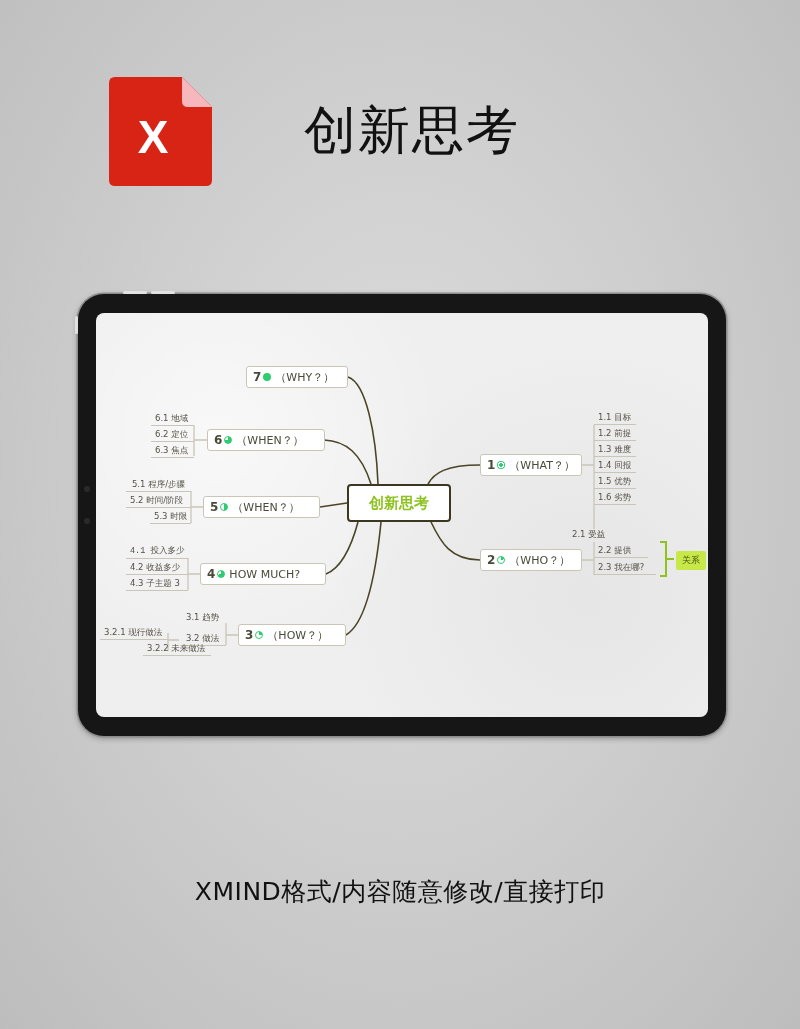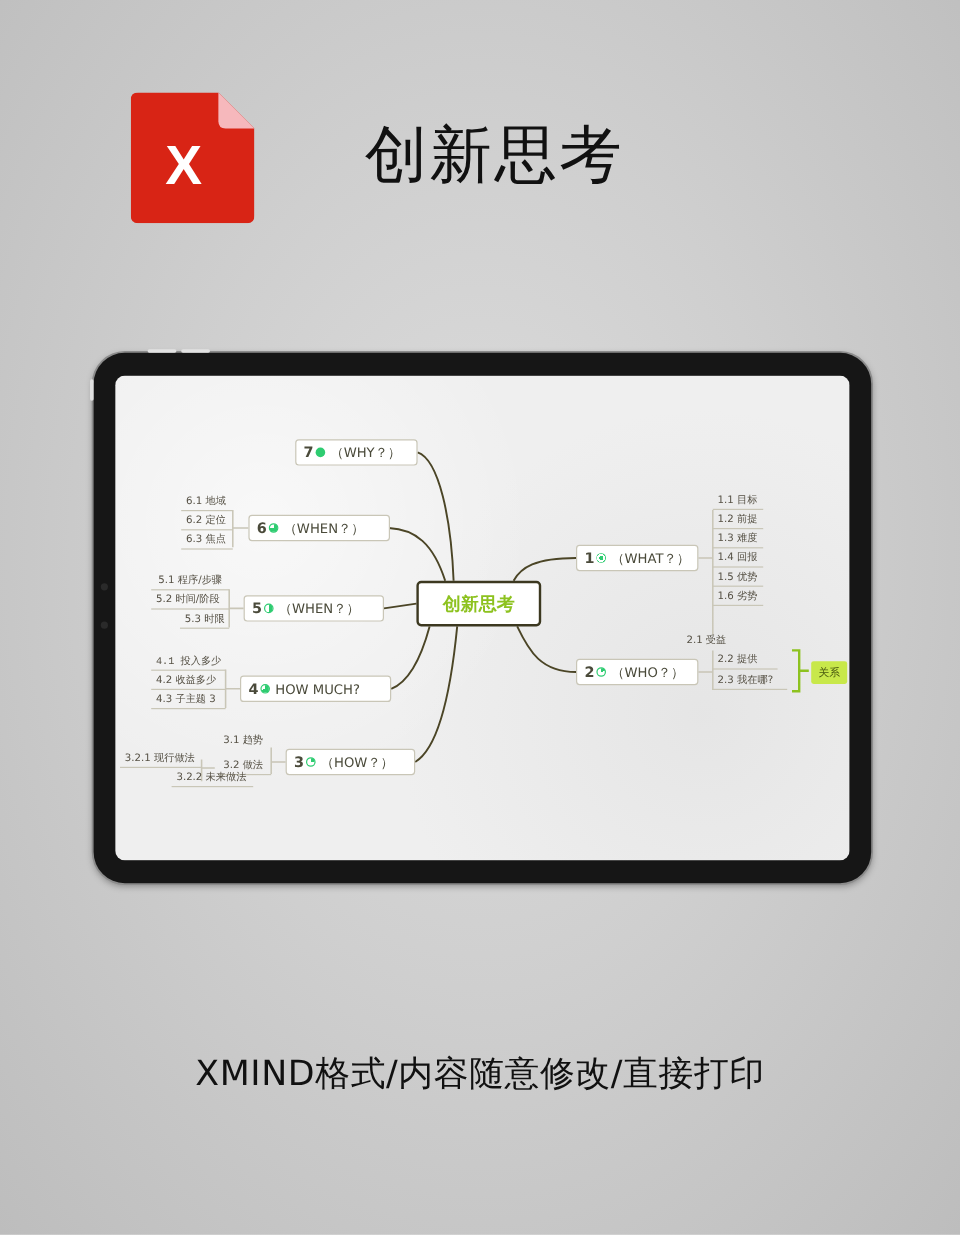--- a/index.html
+++ b/index.html
@@ -50,21 +50,21 @@
     padding: 0 4px; height: 16px; line-height: 16px;
     border-bottom: 1.5px solid #c9c6b7;
   }
   .rel-tag {
     position: absolute; left: 580px; top: 238px; width: 30px; height: 19px;
     background: #c8e84a; color: #4a5a10; font-size: 9px;
     display: flex; align-items: center; justify-content: center; border-radius: 2px;
   }
   .footer-text {
     position: absolute; left: 0; width: 800px; top: 875px;
-    text-align: center; font-size: 29px; color: #111; letter-spacing: 0.5px;
+    text-align: center; font-size: 25px; color: #111; letter-spacing: 0.5px;
   }
 </style>
 </head>
 <body>
 
 <div class="file-icon">
   <svg width="103" height="109" viewBox="0 0 103 109">
     <path d="M6 0 H73 L103 30 V103 Q103 109 97 109 H6 Q0 109 0 103 V6 Q0 0 6 0 Z" fill="#d82415"></path>
     <path d="M73 0 L103 30 H79 Q73 30 73 24 Z" fill="#f6b8bc"></path>
     <text x="44" y="76" font-family="Liberation Sans, sans-serif" font-weight="bold" font-size="46" fill="#ffffff" text-anchor="middle">X</text>

